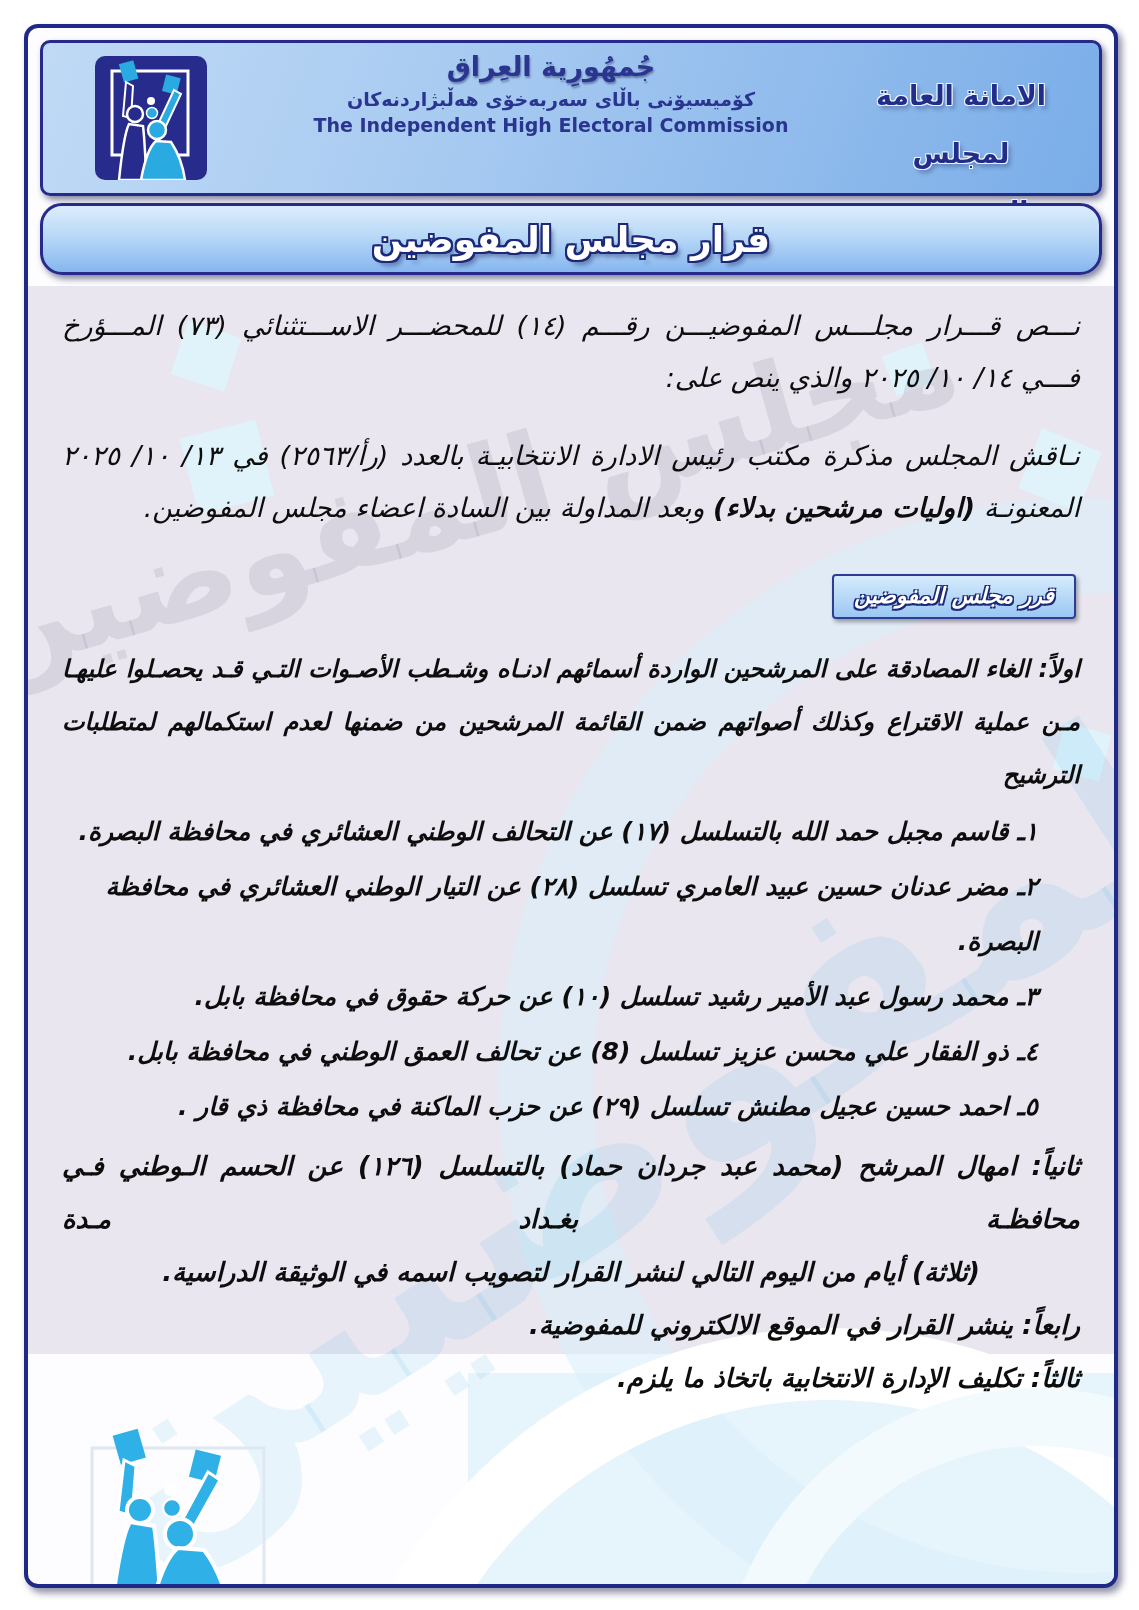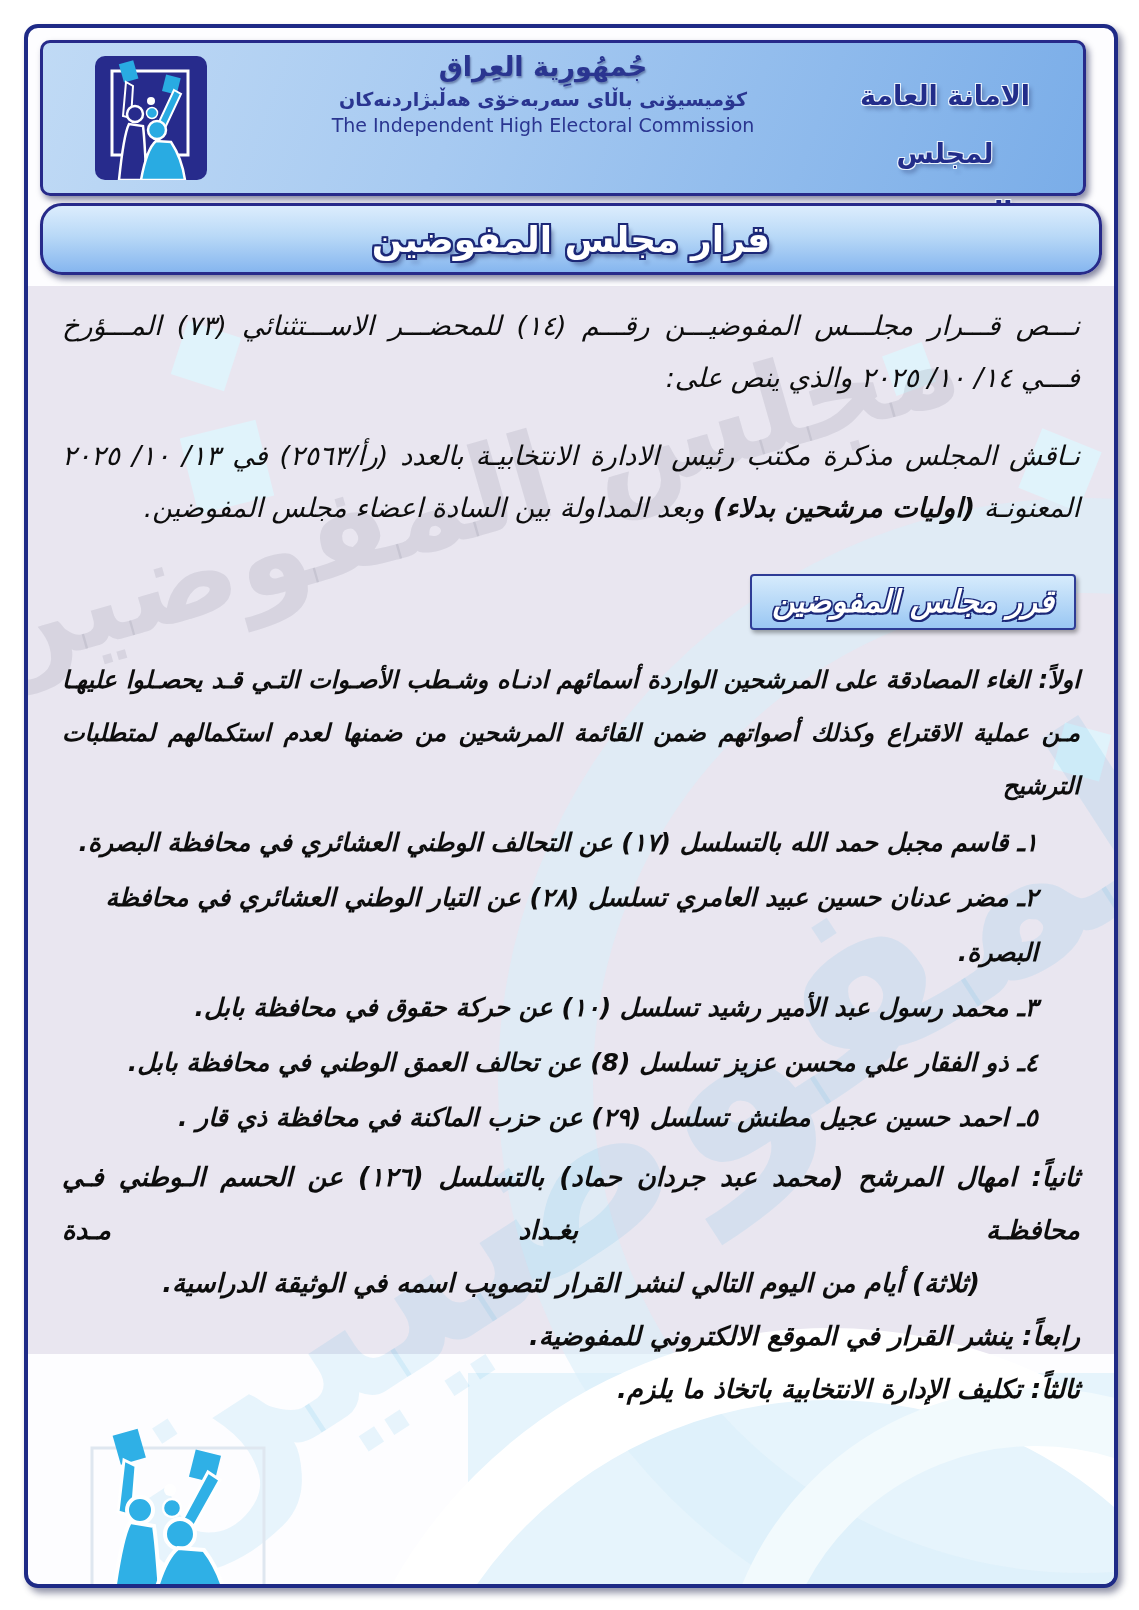--- a/index.html
+++ b/index.html
@@ -23,32 +23,32 @@
   .wm-big{
     position:absolute;top:700px;left:-120px;z-index:3;transform:rotate(-33deg);
     font-size:250px;font-weight:bold;color:rgba(41,171,226,.10);white-space:nowrap;direction:rtl;
   }
   .wm-gray{
     position:absolute;top:400px;right:140px;z-index:3;transform:rotate(-16deg);
     font-size:120px;font-weight:bold;color:rgba(108,108,130,.14);white-space:nowrap;direction:rtl;
   }
   
   .header-band{
-    position:absolute;left:12px;right:28px;top:12px;height:150px;z-index:6;
+    position:absolute;left:12px;right:12px;top:12px;height:150px;z-index:6;
     border:3px solid #272a8a;border-radius:10px;
     background:linear-gradient(110deg,#c0daf5 0%,#a7caf1 40%,#7aade8 100%);
     box-shadow:3px 4px 6px rgba(15,20,70,.5);
     padding-left:34px;
   }
   .emblem{position:absolute;left:52px;top:13px;}
   .header-center{position:absolute;left:250px;right:290px;top:8px;text-align:center;color:#2a3590;}
   .hc-l1{font-size:27px;font-weight:bold;text-shadow:1px 2px 2px rgba(30,40,90,.45);}
   .hc-l2{font-size:29px;font-weight:bold;margin-top:2px;text-shadow:1px 2px 2px rgba(30,40,90,.45);}
   .hc-l3{font-size:19px;font-weight:bold;margin-top:6px;}
-  .hc-l4{font-size:19px;font-weight:normal;margin-top:4px;direction:ltr;}
+  .hc-l4{font-size:19px;font-weight:bold;margin-top:4px;direction:ltr;}
   .header-right{
     position:absolute;right:18px;top:24px;width:240px;text-align:center;direction:rtl;
     font-size:27px;font-weight:bold;color:#222d8a;line-height:58px;
     text-shadow:-1px -1px 0 #eaf3fc,1px -1px 0 #eaf3fc,-1px 1px 0 #eaf3fc,1px 1px 0 #eaf3fc,3px 4px 4px rgba(25,35,90,.35);
   }
   
   .title-band{
     position:absolute;left:12px;right:12px;top:175px;height:66px;z-index:6;
     border:3px solid #272a8a;border-radius:22px;
     background:linear-gradient(#dcedfd 0%,#b9d9f7 45%,#86b6ef 100%);
@@ -62,21 +62,21 @@
   }
   
   .content{position:absolute;left:34px;right:34px;top:272px;z-index:5;direction:rtl;color:#0d0d0d;font-style:italic;}
   .p-regular{font-size:27px;font-weight:normal;line-height:52px;text-align:justify;margin:0 0 26px 0;}
   .p-regular .bold{font-weight:bold;}
   .decided-box{
     display:inline-block;margin:14px 4px 24px 0;padding:7px 20px 9px 20px;
     border:2px solid #2e3c96;border-radius:4px;
     background:linear-gradient(#d6ebfc,#9ac7f3);
     box-shadow:2px 3px 4px rgba(0,0,0,.35);
-    font-size:31px;font-weight:bold;color:#fff;
+    font-size:22px;font-weight:bold;color:#fff;
     text-shadow:-1.5px -1.5px 0 #1c2878,1.5px -1.5px 0 #1c2878,-1.5px 1.5px 0 #1c2878,1.5px 1.5px 0 #1c2878;
   }
   .clause{font-size:24px;font-weight:bold;line-height:53px;text-align:justify;margin:0;}
   .clause-line{font-size:26px;font-weight:bold;line-height:53px;margin:0;}
   .center-line{text-align:center;}
   .right-line{text-align:right;}
   .list{margin:2px 0 6px 0;padding:0 42px 0 0;}
   .list-item{font-size:25px;font-weight:bold;line-height:55px;text-align:right;}
   .footer-logo{position:absolute;left:40px;top:1400px;z-index:4;}
 </style>

